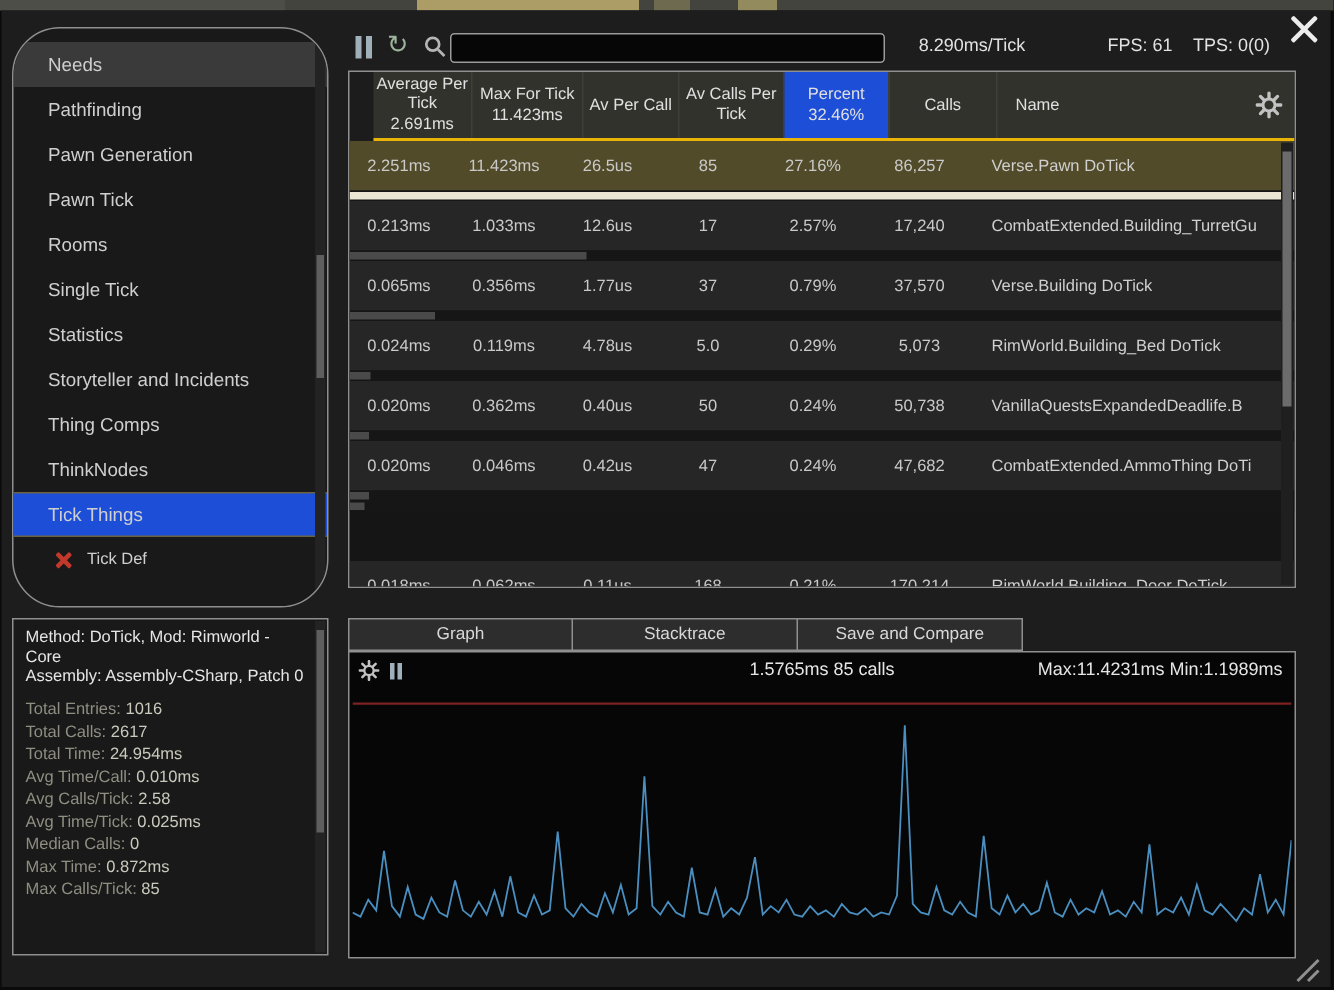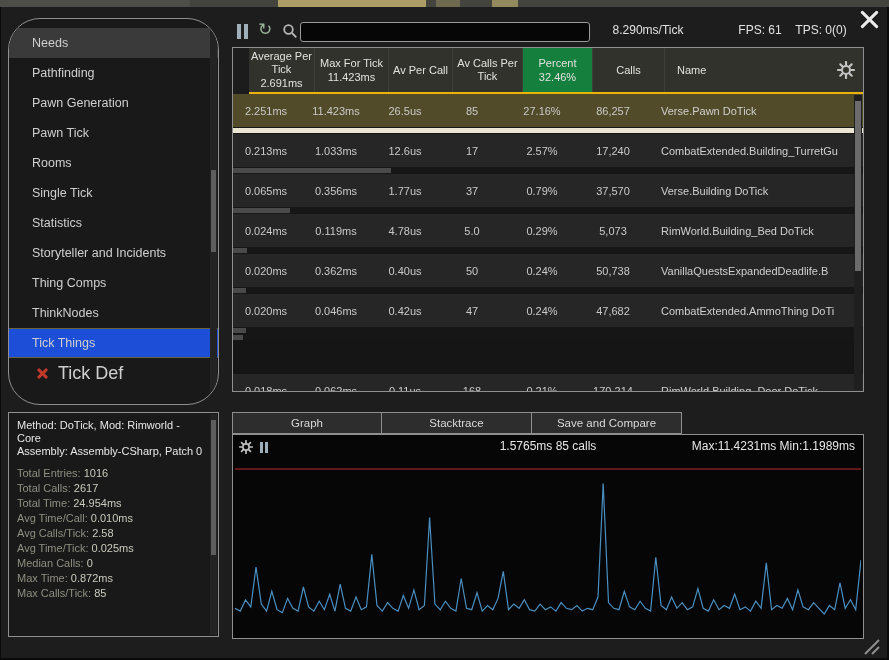--- a/index.html
+++ b/index.html
@@ -12,21 +12,21 @@
   .game-strip .p2{position:absolute;left:436px;width:24px;height:7px;background:#6e6a50;}
   .game-strip .p3{position:absolute;left:492px;width:26px;height:7px;background:#938a5e;}
   .window{position:absolute;left:1px;top:7px;width:886px;height:651px;background:#1d1d1d;}
   .panel{position:absolute;background:#191919;border:1px solid #8f8f8f;}
   
   .sidebar{left:7px;top:11px;width:211px;height:387px;overflow:hidden;border-radius:32px;}
   .side-list{padding-top:9px;}
   .side-item{height:30px;display:flex;align-items:center;padding-left:23px;font-size:12.5px;color:#cfcfcf;}
   .side-item.highlight{background:#3a3a3a;}
   .side-item.selected{background:#1d4ed8;border-top:1px solid #6b6340;border-bottom:1px solid #6b6340;}
-  .sub-item{height:30px;display:flex;align-items:center;padding-left:27px;font-size:18px;color:#cfcfcf;}
+  .sub-item{height:30px;display:flex;align-items:center;padding-left:27px;font-size:11px;color:#cfcfcf;}
   .xicon{width:13px;height:13px;position:relative;margin-right:9px;flex:0 0 13px;}
   .xicon::before,.xicon::after{content:"";position:absolute;left:5px;top:0;width:3px;height:13px;background:#c0392b;border-radius:1px;}
   .xicon::before{transform:rotate(45deg);} .xicon::after{transform:rotate(-45deg);}
   .side-scroll{position:absolute;top:1px;right:1px;bottom:1px;width:7px;background:#232323;}
   .side-thumb{position:absolute;left:1px;width:5px;top:150px;height:82px;background:#5e5e5e;}
   
   .pause-icon{position:absolute;left:236px;top:17px;width:12px;height:15px;display:flex;gap:3px;cursor:pointer;}
   .pause-icon span{width:4px;height:15px;background:#9fb0ba;display:block;}
   .refresh-icon{position:absolute;left:257px;top:13px;font-size:17px;color:#9cb39c;cursor:pointer;line-height:20px;}
   .search-icon{position:absolute;left:281px;top:16px;cursor:pointer;}
@@ -37,21 +37,21 @@
   .fps{left:709px;width:100px;}
   .tps{left:770px;width:100px;}
   .close-icon{position:absolute;top:1px;right:7px;width:22px;height:22px;cursor:pointer;}
   .close-icon::before,.close-icon::after{content:"";position:absolute;left:10px;top:0px;width:3px;height:23px;background:#ececec;border-radius:1px;}
   .close-icon::before{transform:rotate(45deg);} .close-icon::after{transform:rotate(-45deg);}
   
   .tablebox{left:231px;top:40px;width:632px;height:345px;background:#1c1c1c;overflow:hidden;}
   .thead{position:absolute;left:16px;top:0;right:0;height:46px;background:#32322c;display:flex;border-bottom:2px solid #eab308;}
   .hcell{display:flex;flex-direction:column;align-items:center;justify-content:center;font-size:11px;
     color:#e0e0e0;border-right:1px solid #3f3f38;line-height:13px;text-align:center;cursor:pointer;}
-  .hcell.hl{background:#15803d;}
+  .hcell.hl{background:#1d4ed8;}
   .hcell .hv{margin-top:1px;}
   .hcell.c6{align-items:flex-start;padding-left:12px;border-right:none;}
   .c0{width:66px}.c1{width:74px}.c2{width:64px}.c3{width:70px}.c4{width:70px}.c5{width:72px}.c6{flex:1;}
   .gear-btn{position:absolute;right:8px;top:50%;transform:translateY(-50%);cursor:pointer;line-height:0;}
   .tbody{position:absolute;left:0;top:46px;right:0;bottom:0;overflow:hidden;}
   .trow{height:40px;position:relative;background:#151515;cursor:pointer;}
   .rcontent{height:33px;display:flex;align-items:center;background:#262626;}
   .trow.selected .rcontent{background:#514b29;}
   .barzone{height:7px;background:#161616;position:relative;}
   .bar{position:absolute;left:0;top:1px;height:5px;background:#4a4a4a;}

